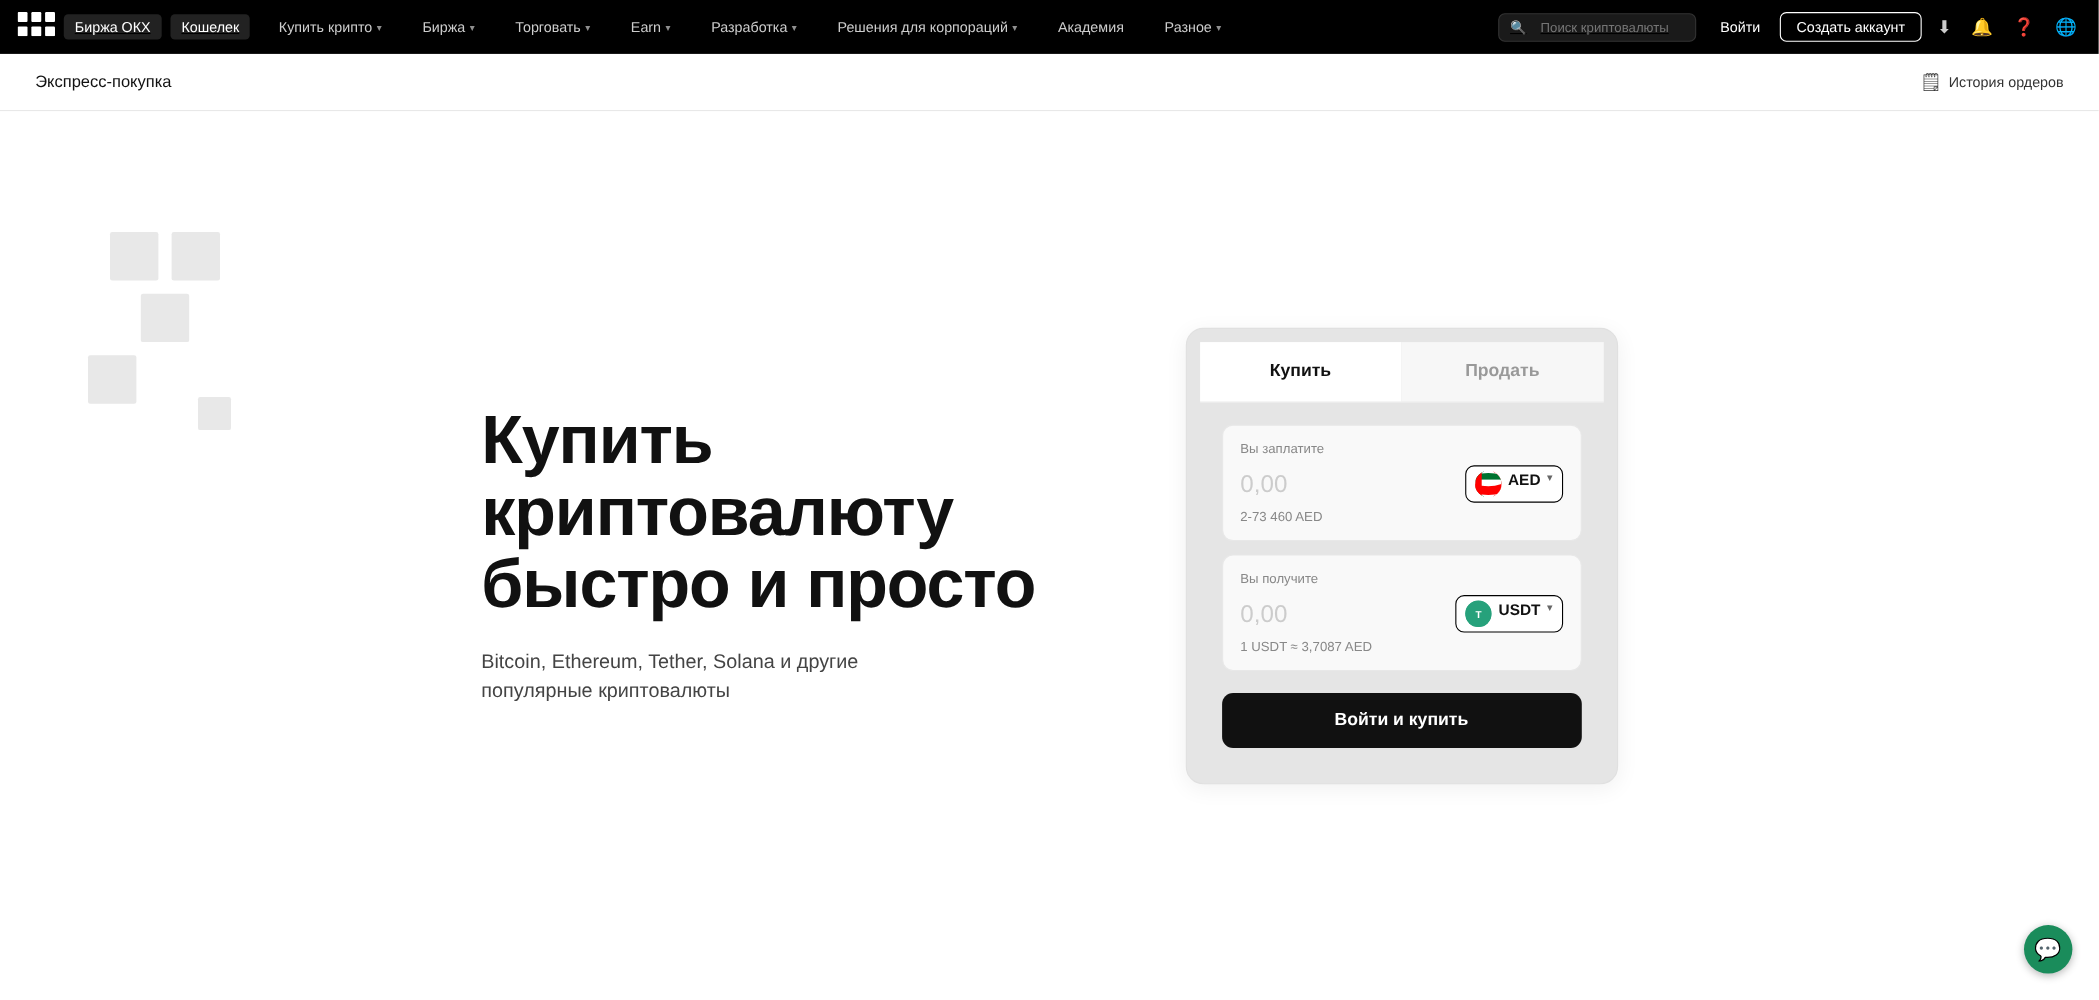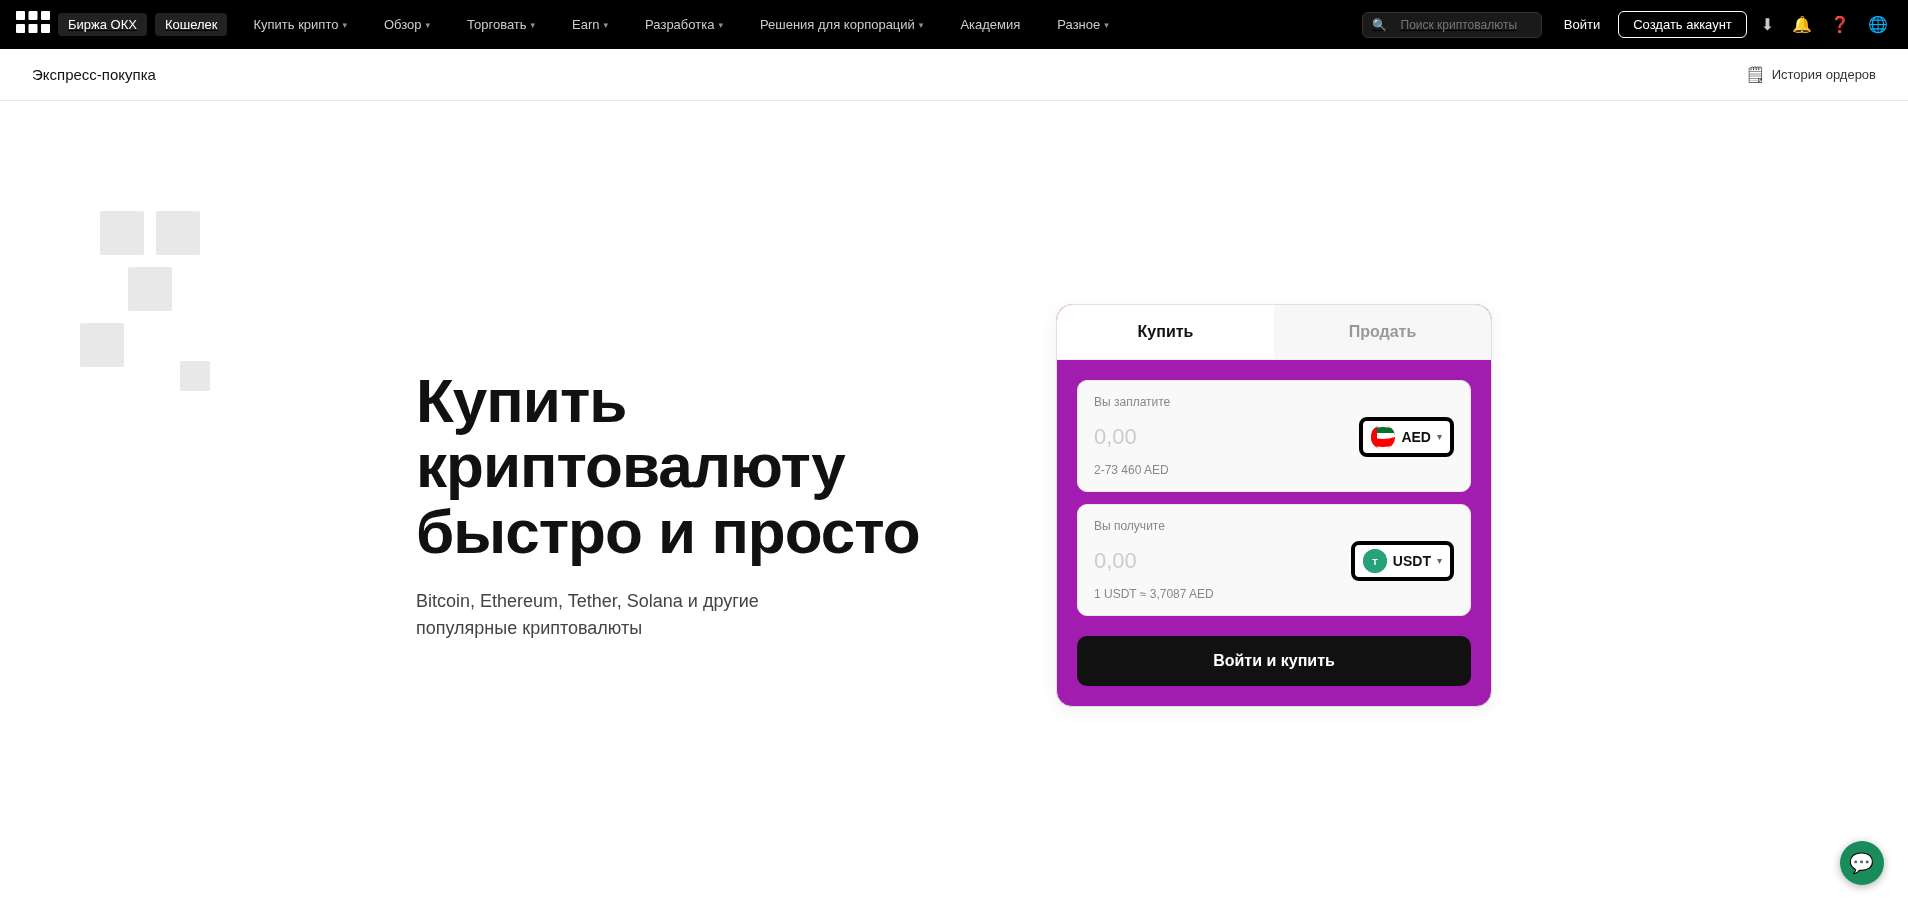--- a/index.html
+++ b/index.html
@@ -177,26 +177,26 @@
     }
     .hero-subtitle {
       font-size: 18px;
       color: #444;
       line-height: 1.5;
       max-width: 400px;
     }
 
     
     .trade-card {
-      background: #a21caf;
+      background: #e5e5e5;
       border: 1px solid #e0e0e0;
       border-radius: 16px;
-      width: 436px;
+      width: 393px;
       min-width: 340px;
-      padding: 0;
+      padding: 12px;
       box-shadow: 0 4px 20px rgba(0,0,0,0.06);
       overflow: hidden;
     }
     .trade-tabs {
       display: flex;
       border-bottom: 1px solid #f0f0f0;
     }
     .trade-tab {
       flex: 1;
       padding: 18px;
@@ -237,27 +237,27 @@
       background: transparent;
       border: none;
       outline: none;
       font-size: 22px;
       color: #ccc;
       width: 160px;
       font-weight: 400;
     }
     .currency-selector {
       display: flex;
-      align-items: center;
+      align-items: flex-start;
       gap: 6px;
       cursor: pointer;
       padding: 4px 8px;
       border-radius: 8px;
       background: #fff;
-      border: 4px solid #000000;
+      border: 1px solid #000000;
     }
     .currency-flag {
       width: 24px;
       height: 24px;
       border-radius: 50%;
       display: flex;
       align-items: center;
       justify-content: center;
       font-size: 14px;
       overflow: hidden;
@@ -337,21 +337,21 @@
     <button class="nav-tab">Биржа ОКХ</button>
     <button class="nav-tab">Кошелек</button>
   </div>
 
   <div class="nav-menu">
     <div class="nav-item">
       <span>Купить крипто</span>
       <span class="chevron">▾</span>
     </div>
     <div class="nav-item">
-      <span>Обзор</span>
+      <span>Биржа</span>
       <span class="chevron">▾</span>
     </div>
     <div class="nav-item">
       <span>Торговать</span>
       <span class="chevron">▾</span>
     </div>
     <div class="nav-item">
       <span>Earn</span>
       <span class="chevron">▾</span>
     </div>

